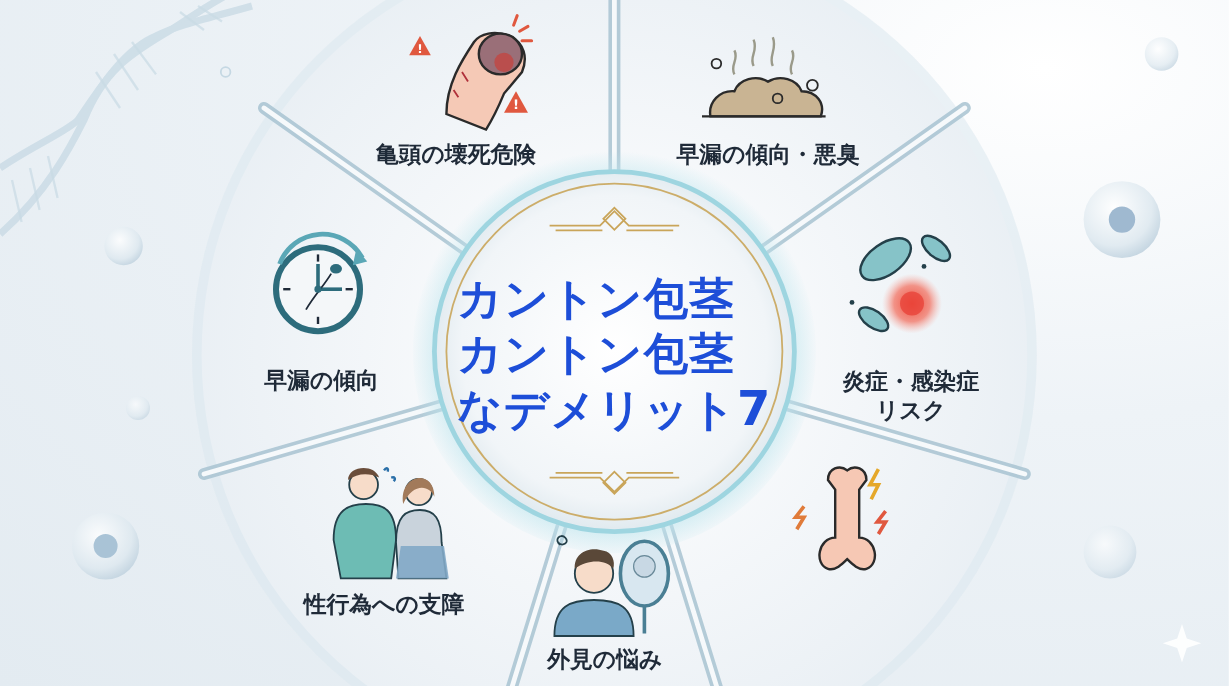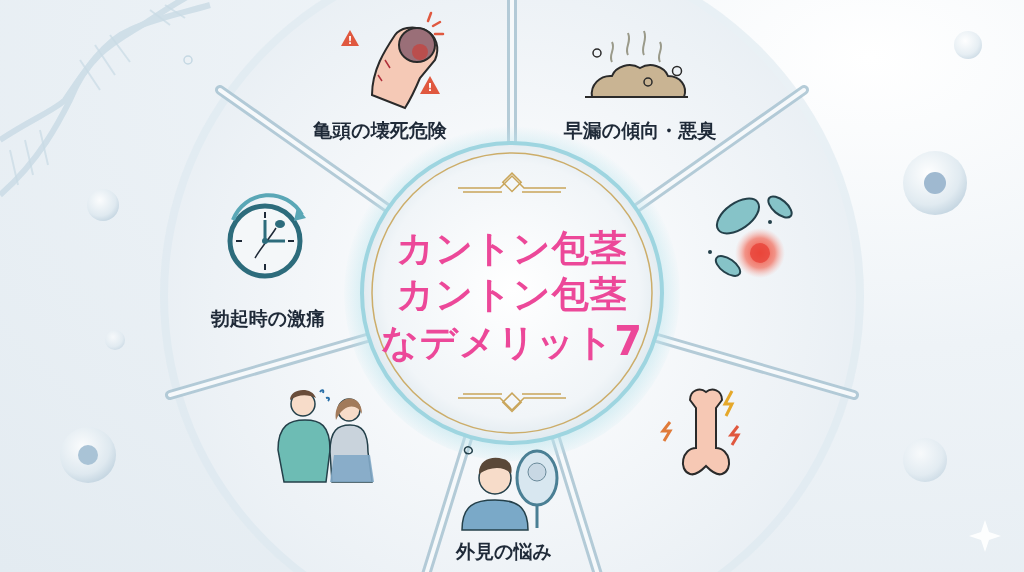--- a/index.html
+++ b/index.html
@@ -6,24 +6,25 @@
   body {
     width:1024px; height:572px; overflow:hidden; position:relative;
     background: radial-gradient(ellipse at 85% 10%, #ffffff 0%, #eef3f7 40%, #e3ebf1 100%);
     font-family: "DejaVu Sans", "Liberation Sans", sans-serif;
   }
   #stage { position:absolute; left:0; top:0; width:1024px; height:572px; }
   .label {
     position:absolute; color:#1f2a38; font-weight:bold; font-size:19px;
     text-align:center; line-height:24px; white-space:nowrap;
     transform: translate(-50%, -50%);
+    font-family: Liberation Mono, monospace;
   }
   .center-title {
     position:absolute; left:512px; top:296px; transform:translate(-50%,-50%);
-    text-align:center; color:#ec4899; font-weight:bold;
+    text-align:left; color:#1d4ed8; font-weight:bold;
     font-size:37px; line-height:46px; white-space:nowrap; letter-spacing:1px;
   }
   .center-title .num { font-size:40px; }
 </style>
 </head>
 <body>
 
 <div id="stage">
 
   <svg width="1024" height="572" viewBox="0 0 1024 572" style="position:absolute;left:0;top:0">
@@ -193,21 +194,26 @@
       <line x1="265" y1="241" x2="265" y2="220" stroke="#2d6c7c" stroke-width="3"></line>
       <line x1="265" y1="241" x2="285" y2="241" stroke="#2d6c7c" stroke-width="3"></line>
       <ellipse cx="280" cy="224" rx="5" ry="4" fill="#2d6c7c"></ellipse>
       <path d="M276,228 C270,238 262,246 255,258" fill="none" stroke="#1f2a38" stroke-width="1.5"></path>
       <circle cx="265" cy="241" r="3" fill="#2d6c7c"></circle>
     </g>
   </svg>
 
   <div class="label" style="left:380px;top:130px">亀頭の壊死危険</div>
   <div class="label" style="left:640px;top:130px">早漏の傾向・悪臭</div>
+  <div class="label" style="left:759px;top:331px">
+    <div>炎症・感染症</div>
+    <div>リスク</div>
+  </div>
   <div class="label" style="left:504px;top:551px">外見の悩み</div>
-  <div class="label" style="left:268px;top:318px">勃起時の激痛</div>
+  <div class="label" style="left:320px;top:505px">性行為への支障</div>
+  <div class="label" style="left:268px;top:318px">早漏の傾向</div>
 
   <div class="center-title">
     <div>カントン包茎</div>
     <div>カントン包茎</div>
     <div><span>なデメリット</span><span class="num">7</span></div>
   </div>
 </div>
 
 </body></html>

